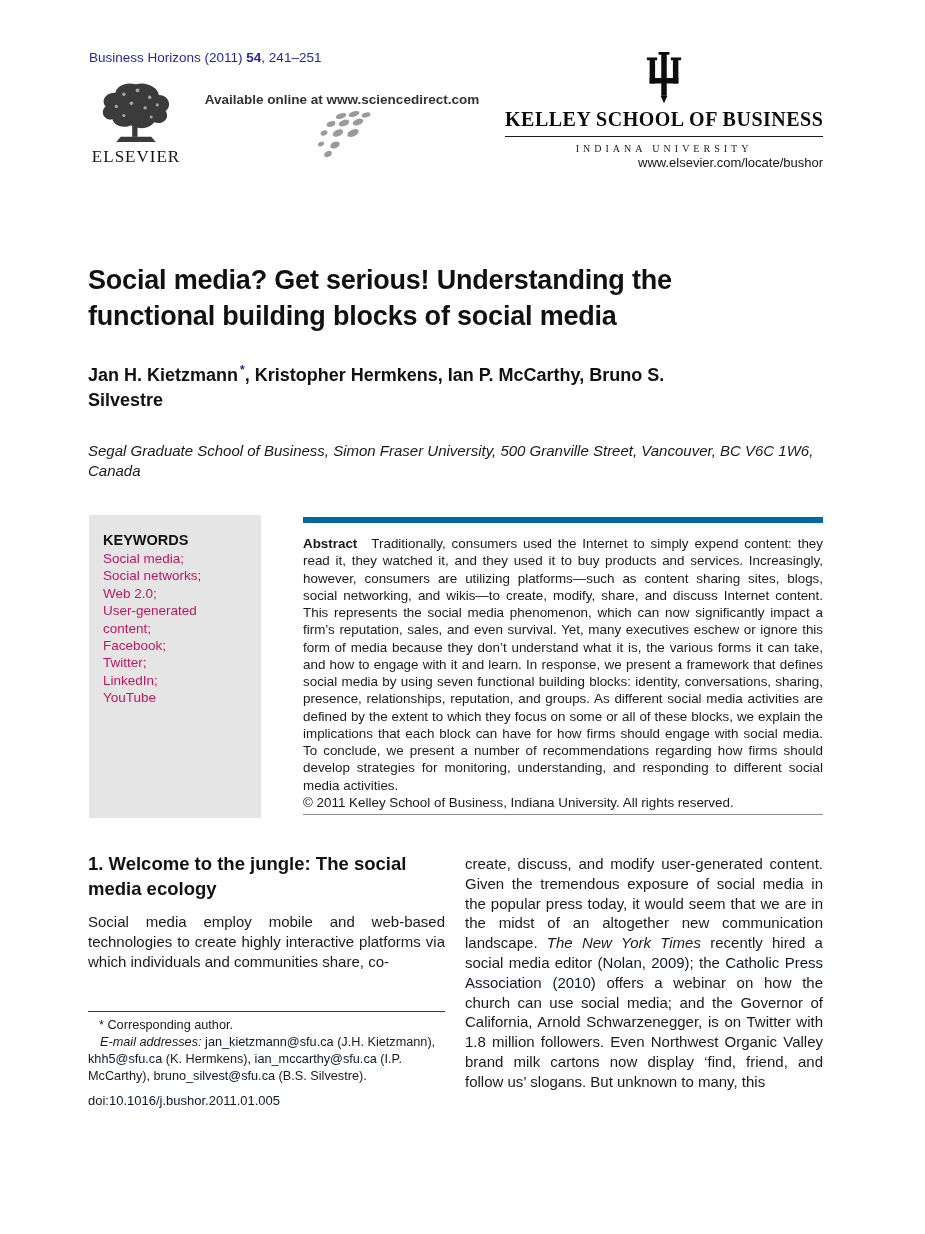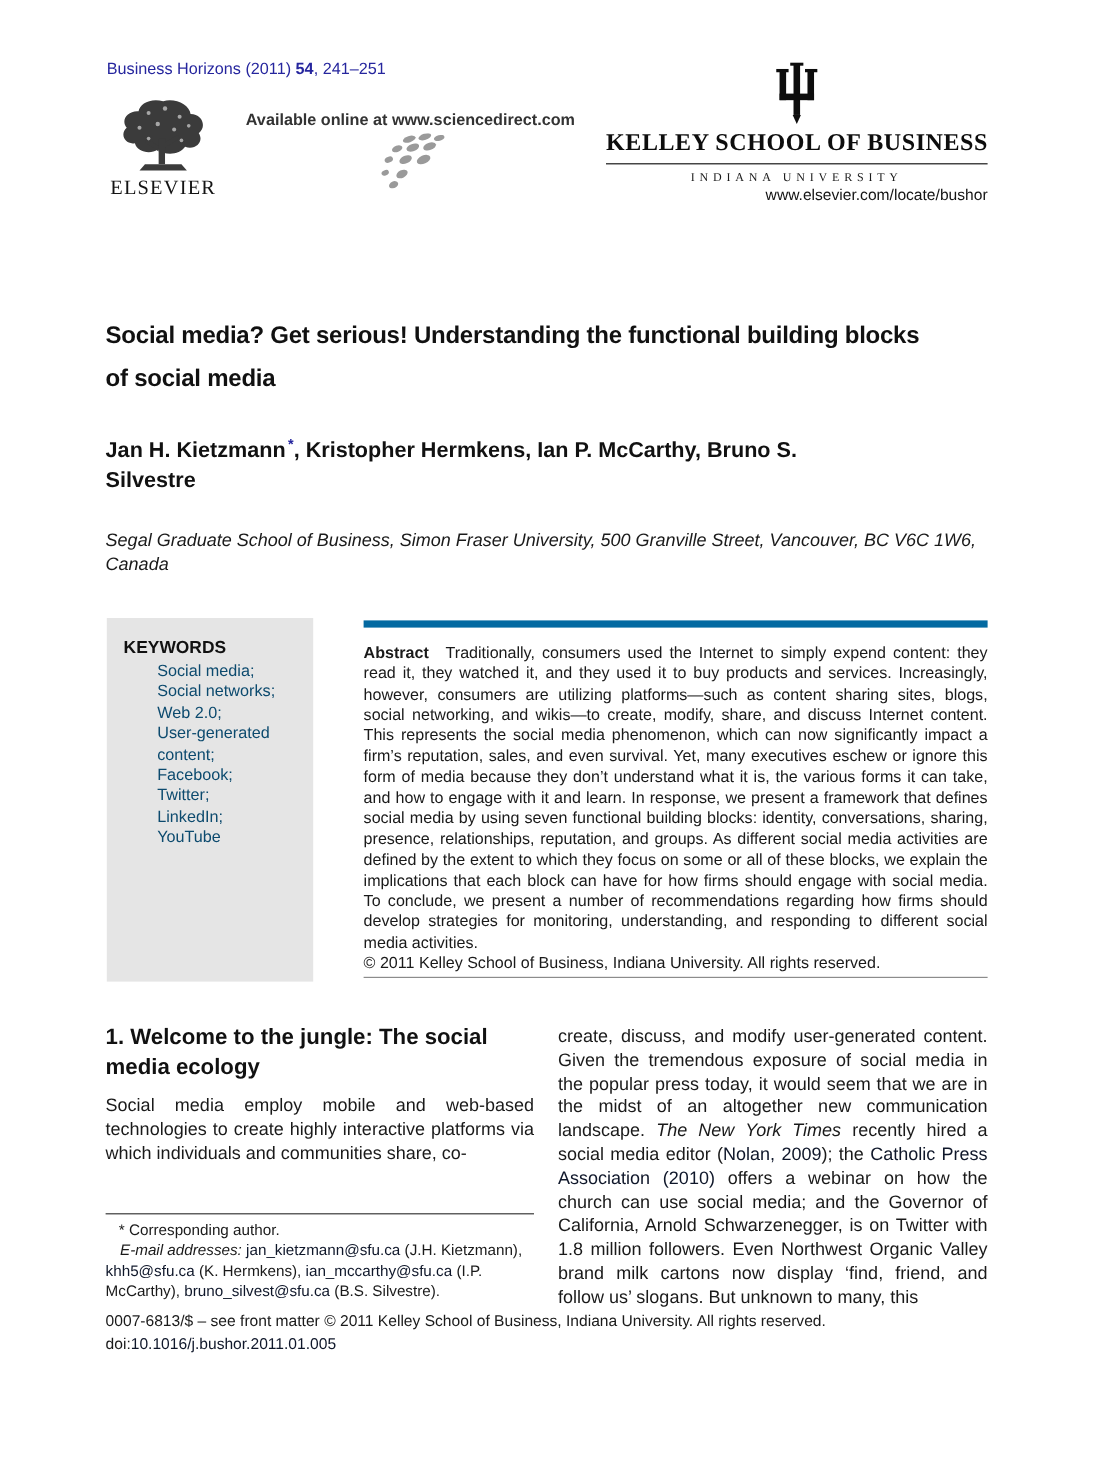--- a/index.html
+++ b/index.html
@@ -18,30 +18,30 @@
   .sd-row{display:flex;align-items:center;justify-content:center;margin-top:4px;}
   .sd-dots svg{width:62px;height:46px;display:block;}
   .sd-word{font-size:27px;font-weight:bold;color:#616161;letter-spacing:-0.5px;}
   .kelley{position:absolute;left:505px;top:52px;width:318px;text-align:center;}
   .kelley .trident svg{height:52px;width:44px;display:block;margin:0 auto 4px;}
   .kelley .school{font-family:"Liberation Serif",serif;font-size:20px;font-weight:bold;letter-spacing:0.5px;color:#0d0d0d;
                   border-bottom:1.5px solid #1a1a1a;padding-bottom:5px;white-space:nowrap;}
   .kelley .univ{font-family:"Liberation Serif",serif;font-size:10px;letter-spacing:4px;margin-top:6px;color:#1a1a1a;}
   .locate{position:absolute;right:102px;top:155px;font-size:13px;color:#141414;}
   
-  .title{position:absolute;left:88px;top:262px;width:690px;font-size:20px;font-weight:bold;
+  .title{position:absolute;left:88px;top:262px;width:690px;font-size:27px;font-weight:bold;
          line-height:36px;color:#111;letter-spacing:-0.2px;}
   .authors{position:absolute;left:88px;top:358px;width:620px;font-size:18px;font-weight:bold;line-height:25px;color:#111;}
   .authors .star{color:#26269e;font-size:12px;vertical-align:super;font-weight:bold;margin-left:2px;}
   .affiliation{position:absolute;left:88px;top:441px;width:745px;font-style:italic;font-size:15px;line-height:19.5px;color:#1a1a1a;}
   
   .kwbox{position:absolute;left:89px;top:515px;width:172px;height:303px;background:#e5e5e5;
          box-sizing:border-box;padding:17px 14px;}
   .kwbox .kw-h{font-size:14.5px;font-weight:bold;margin:0 0 2px;color:#111;}
-  .kw-item{font-size:13.5px;line-height:17.4px;color:#0c4a6e;margin-left:28px;}
+  .kw-item{font-size:13.5px;line-height:17.4px;color:#be185d;}
   .abstract{position:absolute;left:303px;top:517px;width:520px;height:298px;box-sizing:border-box;
             border-top:6px solid #0369a1;border-bottom:1px solid #8c8c8c;padding:12px 0 0;}
   .abstract .body{margin:0;font-size:13.4px;line-height:17.25px;text-align:justify;color:#1a1a1a;}
   .abstract .label{font-weight:bold;padding-right:14px;}
   .abstract .copy{margin:0;font-size:13.4px;line-height:17.25px;color:#1a1a1a;}
   
   .sec-h{position:absolute;left:88px;top:851px;width:368px;font-size:18.5px;font-weight:bold;line-height:25px;color:#111;}
   .col-left{position:absolute;left:88px;top:912px;width:357px;font-size:15px;line-height:19.8px;text-align:justify;color:#1a1a1a;}
   .col-right{position:absolute;left:465px;top:854px;width:358px;font-size:15px;line-height:19.8px;text-align:justify;color:#1a1a1a;}
   .link{color:#0f172a;text-decoration:none;cursor:pointer;}
@@ -159,17 +159,16 @@
   <div class="col-left">Social media employ mobile and web-based technologies to create highly interactive platforms via which individuals and communities share, co-</div>
 
   <div class="col-right"><span>create, discuss, and modify user-generated content. Given the tremendous exposure of social media in the popular press today, it would seem that we are in the midst of an altogether new communication landscape. </span><span class="it">The New York Times</span><span> recently hired a social media editor (</span><span class="link">Nolan, 2009</span><span>); the </span><span class="link">Catholic Press Association (2010)</span><span> offers a webinar on how the church can use social media; and the Governor of California, Arnold Schwarzenegger, is on Twitter with 1.8 million followers. Even Northwest Organic Valley brand milk cartons now display ‘find, friend, and follow us’ slogans. But unknown to many, this</span></div>
 
   <div class="footnote">
     <div class="fn-corr">* Corresponding author.</div>
     <div class="fn-emails"><span class="it">E-mail addresses: </span><span class="link">jan_kietzmann@sfu.ca</span><span> (J.H. Kietzmann), </span><span class="link">khh5@sfu.ca</span><span> (K. Hermkens), </span><span class="link">ian_mccarthy@sfu.ca</span><span> (I.P. McCarthy), </span><span class="link">bruno_silvest@sfu.ca</span><span> (B.S. Silvestre).</span></div>
   </div>
 
   <div class="footer">
-    <div>0007-6813/$ – see front matter © 2011 Kelley School of Business, Indiana University. All rights reserved.</div>
     <div><span>doi:</span><span class="link">10.1016/j.bushor.2011.01.005</span></div>
   </div>
 
 </div>
 
 </body></html>

